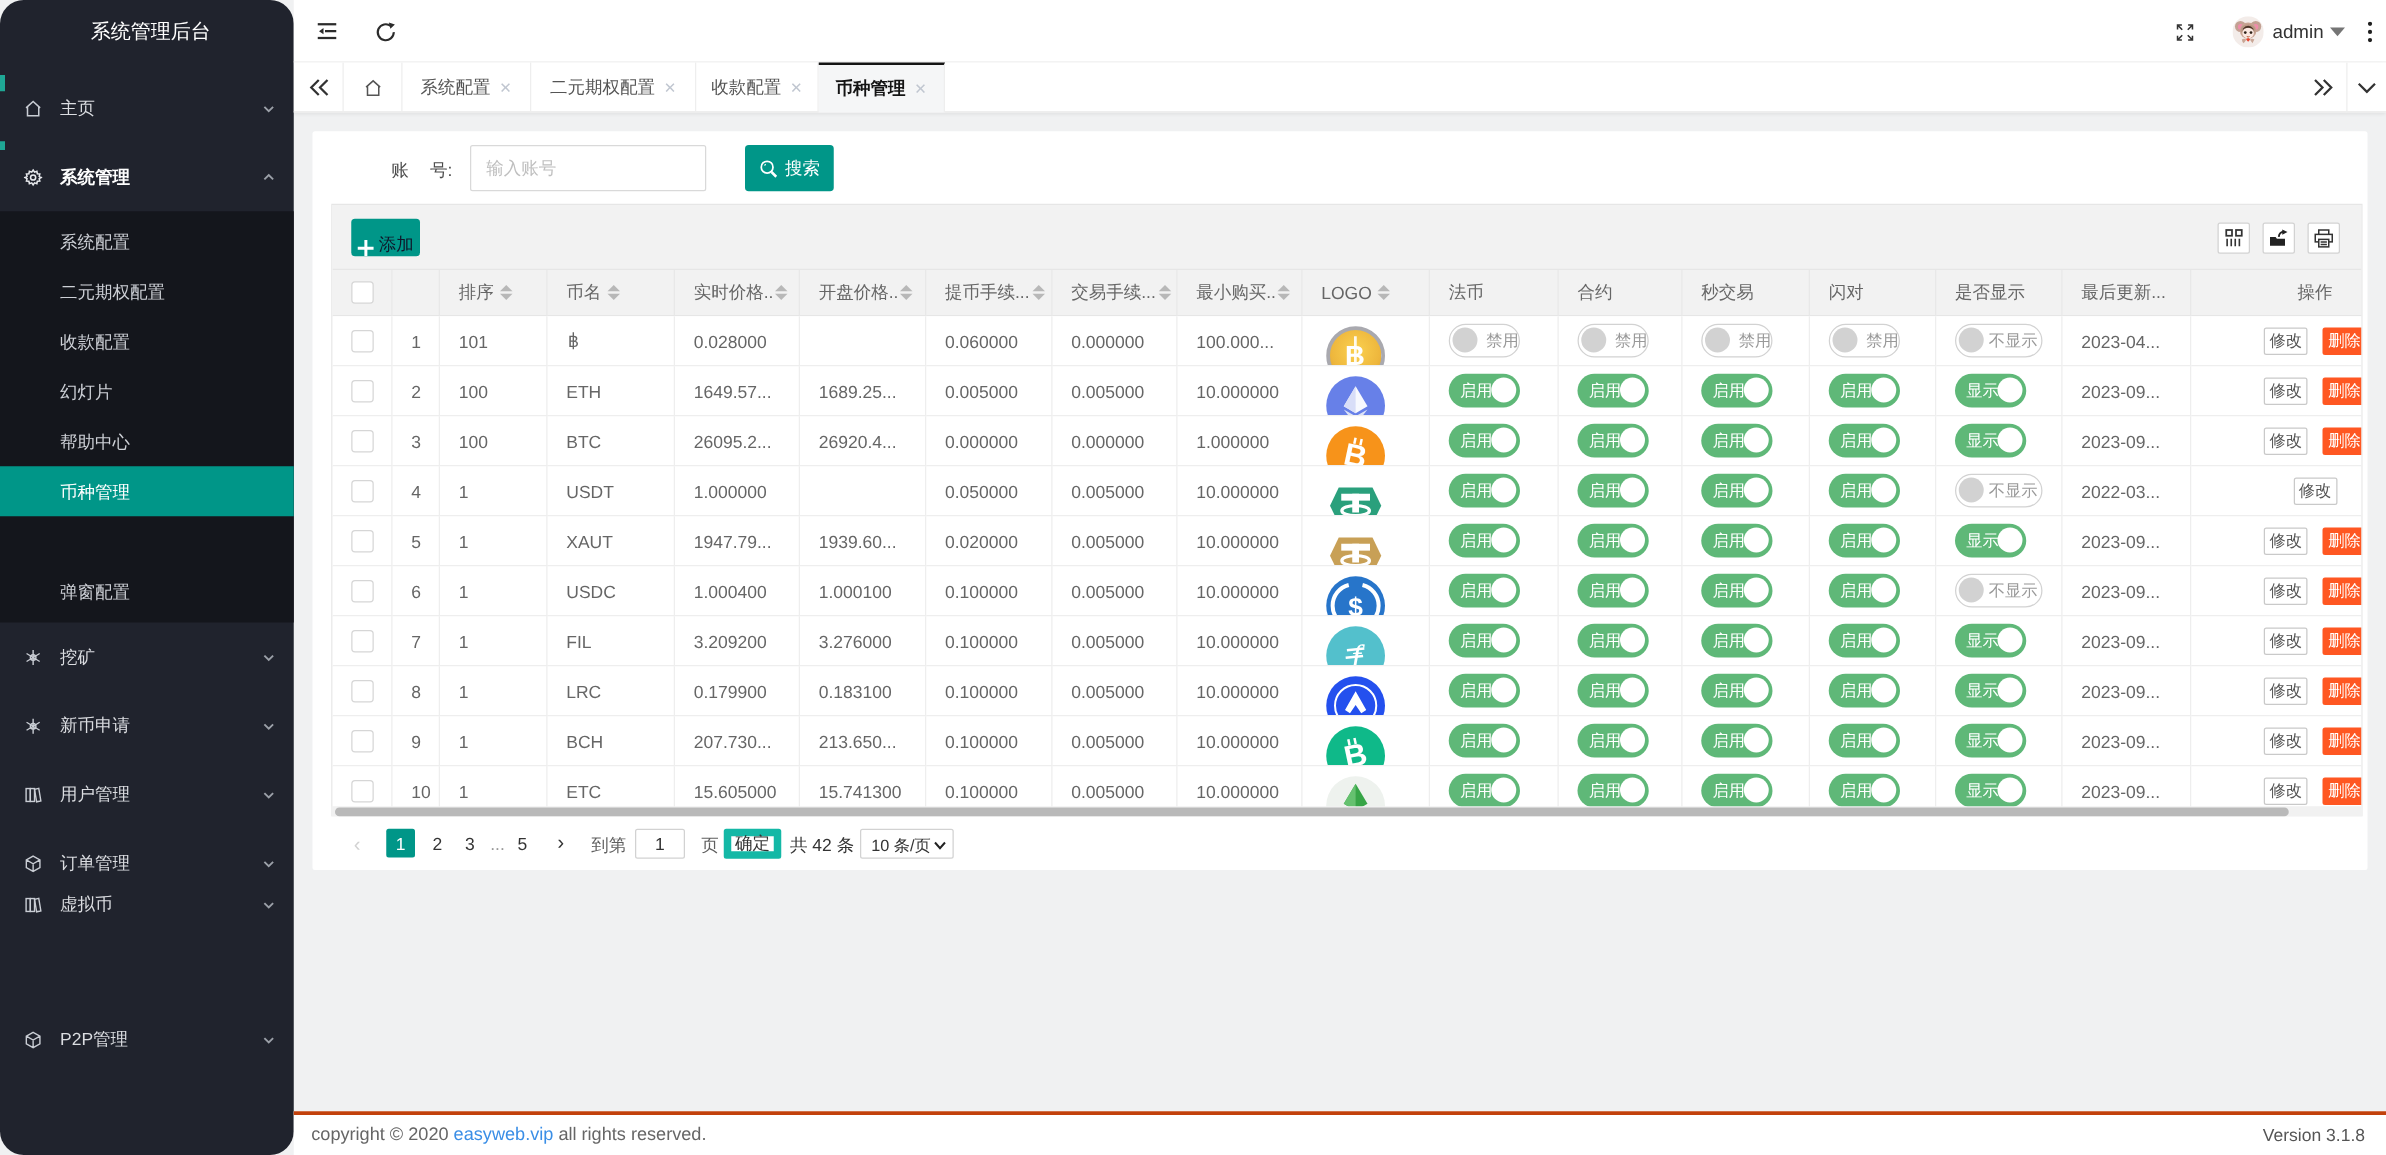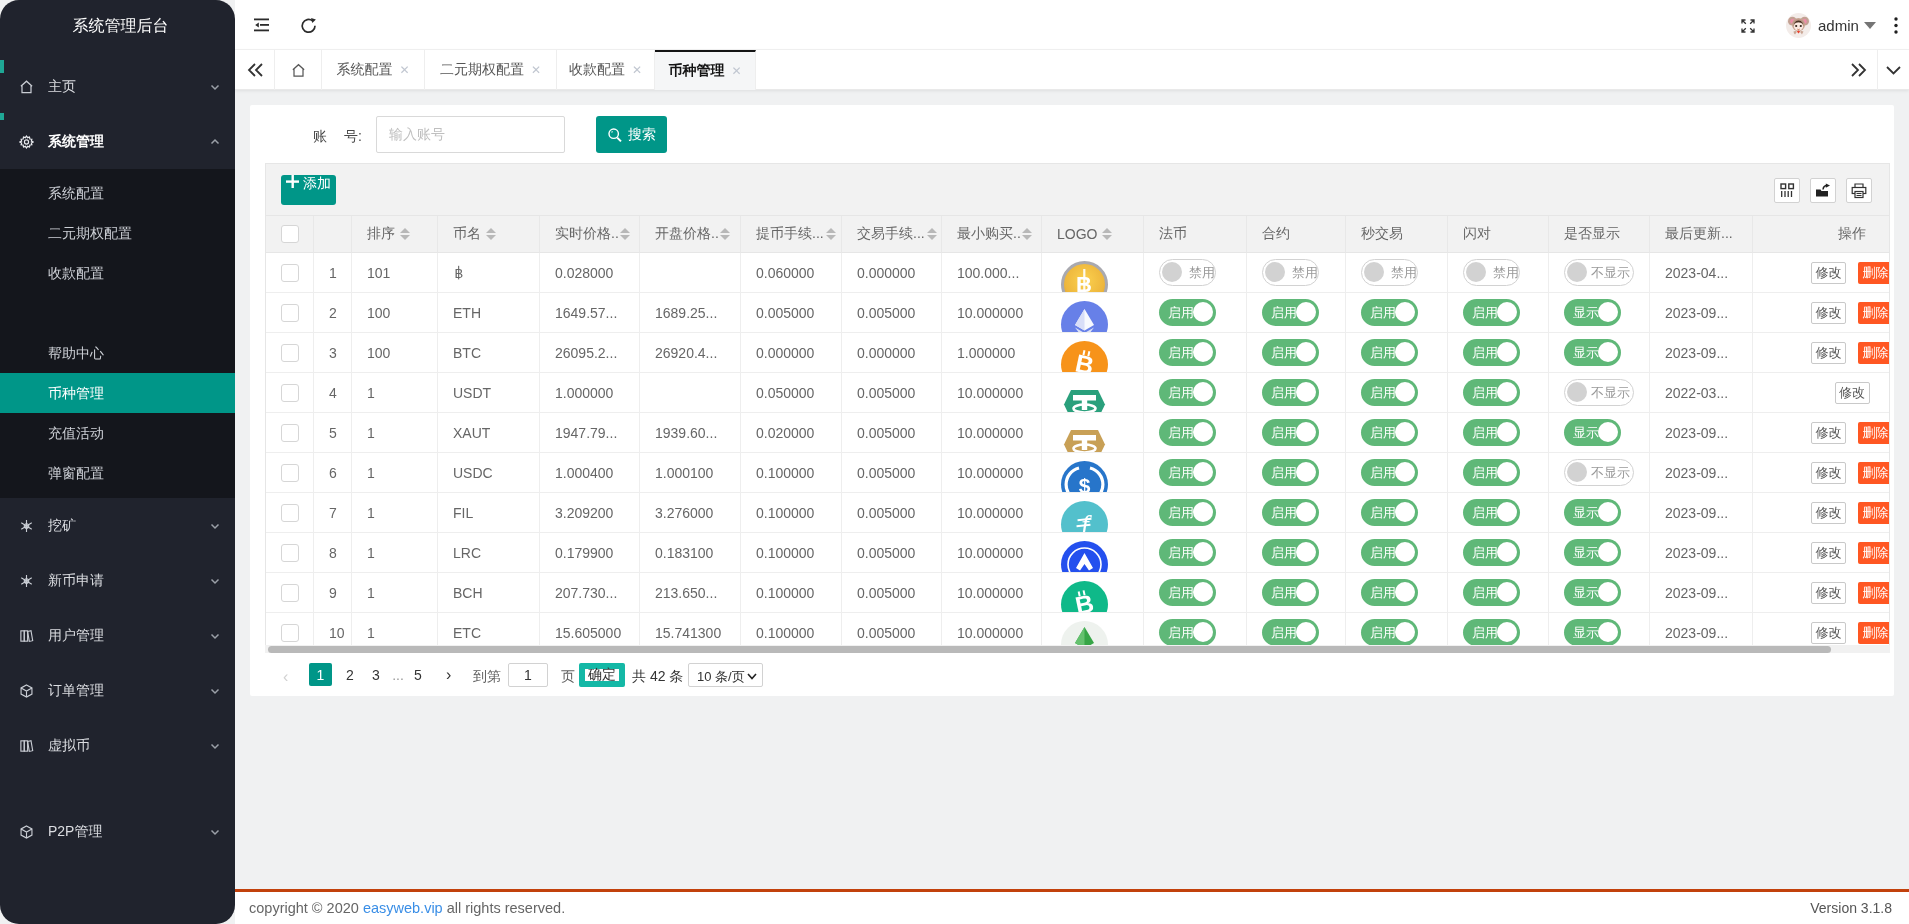--- a/index.html
+++ b/index.html
@@ -35,21 +35,21 @@
 
 
 .flabel{position:absolute;top:128px;font-size:14px;color:#4a4a4a;}
 #acctInput{position:absolute;left:376px;top:116px;width:189px;height:37px;border:1px solid #d9d9d9;border-radius:2px;background:#fff;}
 #acctInput span{position:absolute;left:12px;top:50%;transform:translateY(-50%);color:#bfbfbf;}
 #searchBtn{position:absolute;left:596px;top:116px;width:71px;height:37px;background:#009688;border-radius:3px;color:#fff;display:flex;align-items:center;justify-content:center;gap:5px;}
 
 
 #twrap{position:absolute;left:265px;top:163px;width:1625px;height:490px;border:1px solid #e6e6e6;background:#fff;overflow:hidden;}
 #toolbar{position:absolute;left:0;top:0;width:1685px;height:52px;background:#f2f2f2;border-bottom:1px solid #e6e6e6;}
-#addBtn{position:absolute;left:15px;top:11px;width:55px;height:30px;background:#009688;border-radius:3px;color:#ffffff;display:flex;align-items:flex-start;justify-content:center;gap:4px;}
+#addBtn{position:absolute;left:15px;top:11px;width:55px;height:30px;background:#009688;border-radius:3px;color:#0f172a;display:flex;align-items:flex-end;justify-content:center;gap:4px;}
 .tbtn{position:absolute;top:14px;width:26px;height:25px;background:#fff;border:1px solid #d2d2d2;border-radius:2px;display:flex;align-items:center;justify-content:center;}
 .trow{display:flex;width:1685px;}
 .trow>div{flex:none;position:relative;}
 .th{height:37px;background:#f2f2f2;}
 .th>div{border-right:1px solid #e8e8e8;border-bottom:1px solid #e6e6e6;display:flex;align-items:center;padding-left:15px;color:#666;}
 .td{height:40px;background:#fff;}
 .td>div{border-right:1px solid #eee;border-bottom:1px solid #eee;display:flex;align-items:center;padding-left:15px;color:#666;overflow:hidden;}
 .c0{width:48px;}.c1{width:38px;}.c2{width:86px;}.c3{width:102px;text-align:right;}.c4{width:100px;}
 .c5{width:101px;}.c6{width:101px;}.c7{width:100px;}.c8{width:100px;}.c9{width:102px;}
 .c10{width:103px;}.c11{width:99px;}.c12{width:102px;}.c13{width:101px;}.c14{width:101px;}
@@ -118,23 +118,23 @@
       <span class="txt">系统管理</span>
       <svg class="chev" viewBox="0 0 12 12" fill="none" stroke="#9ba0a8" stroke-width="1.5">
           <path d="M2.5 7.5 6 4 9.5 7.5"></path>
         </svg>
     </div>
 
     <div id="submenu">
       <div class="sitem" style="top:4px;"><span>系统配置</span></div>
       <div class="sitem" style="top:44px;"><span>二元期权配置</span></div>
       <div class="sitem" style="top:84px;"><span>收款配置</span></div>
+      <div class="sitem" style="top:124px;"><span>幻灯片</span></div>
       <div class="sitem" style="top:164px;"><span>帮助中心</span></div>
       <div class="sitem active" style="top:204px;"><span>币种管理</span></div>
-      <div class="sitem" style="top:244px;"><span>充值活动</span></div>
       <div class="sitem" style="top:284px;"><span>弹窗配置</span></div>
     </div>
 
     <div class="mitem" style="top:498px;">
       <svg class="ico" viewBox="0 0 16 16" fill="none" stroke="#c9cdd4" stroke-width="1.2">
           <path d="M8 8 8 1.5 M8 8 13.6 4.6 M8 8 13.6 11.4 M8 8 8 14.5 M8 8 2.4 11.4 M8 8 2.4 4.6"></path>
           <circle cx="8" cy="8" r="2.4"></circle>
         </svg>
       <span class="txt">挖矿</span>
       <svg class="chev" viewBox="0 0 12 12" fill="none" stroke="#9ba0a8" stroke-width="1.5">
@@ -164,21 +164,21 @@
     </div>
     <div class="mitem" style="top:663px;">
       <svg class="ico" viewBox="0 0 16 16" fill="none" stroke="#c9cdd4" stroke-width="1.2">
           <path d="M8 1.5 13.8 4.7 13.8 11.3 8 14.5 2.2 11.3 2.2 4.7 Z M2.2 4.7 8 8 13.8 4.7 M8 8 8 14.5"></path>
         </svg>
       <span class="txt">订单管理</span>
       <svg class="chev" viewBox="0 0 12 12" fill="none" stroke="#9ba0a8" stroke-width="1.5">
           <path d="M2.5 4.5 6 8 9.5 4.5"></path>
         </svg>
     </div>
-    <div class="mitem" style="top:718px;padding-left:32px;">
+    <div class="mitem" style="top:696px;padding-left:32px;">
       <svg class="ico" viewBox="0 0 16 16" fill="none" stroke="#c9cdd4" stroke-width="1.2">
           <rect x="2" y="2.5" width="3.6" height="11"></rect>
           <rect x="5.6" y="2.5" width="3.6" height="11"></rect>
           <path d="M9.2 3.2 12.8 2.4 14.6 13 11 13.8 Z"></path>
         </svg>
       <span class="txt">虚拟币</span>
       <svg class="chev" viewBox="0 0 12 12" fill="none" stroke="#9ba0a8" stroke-width="1.5">
           <path d="M2.5 4.5 6 8 9.5 4.5"></path>
         </svg>
     </div>

